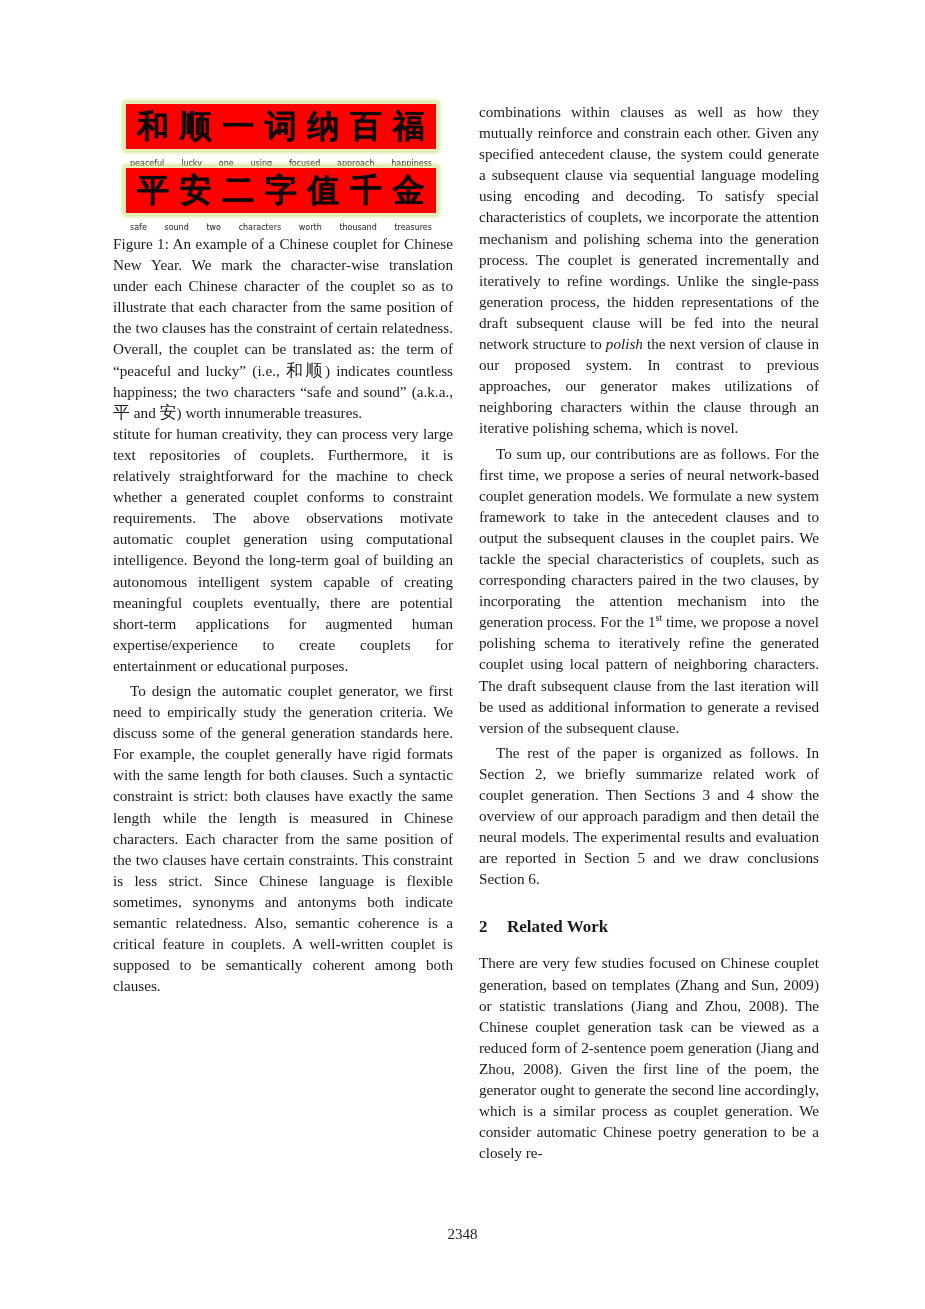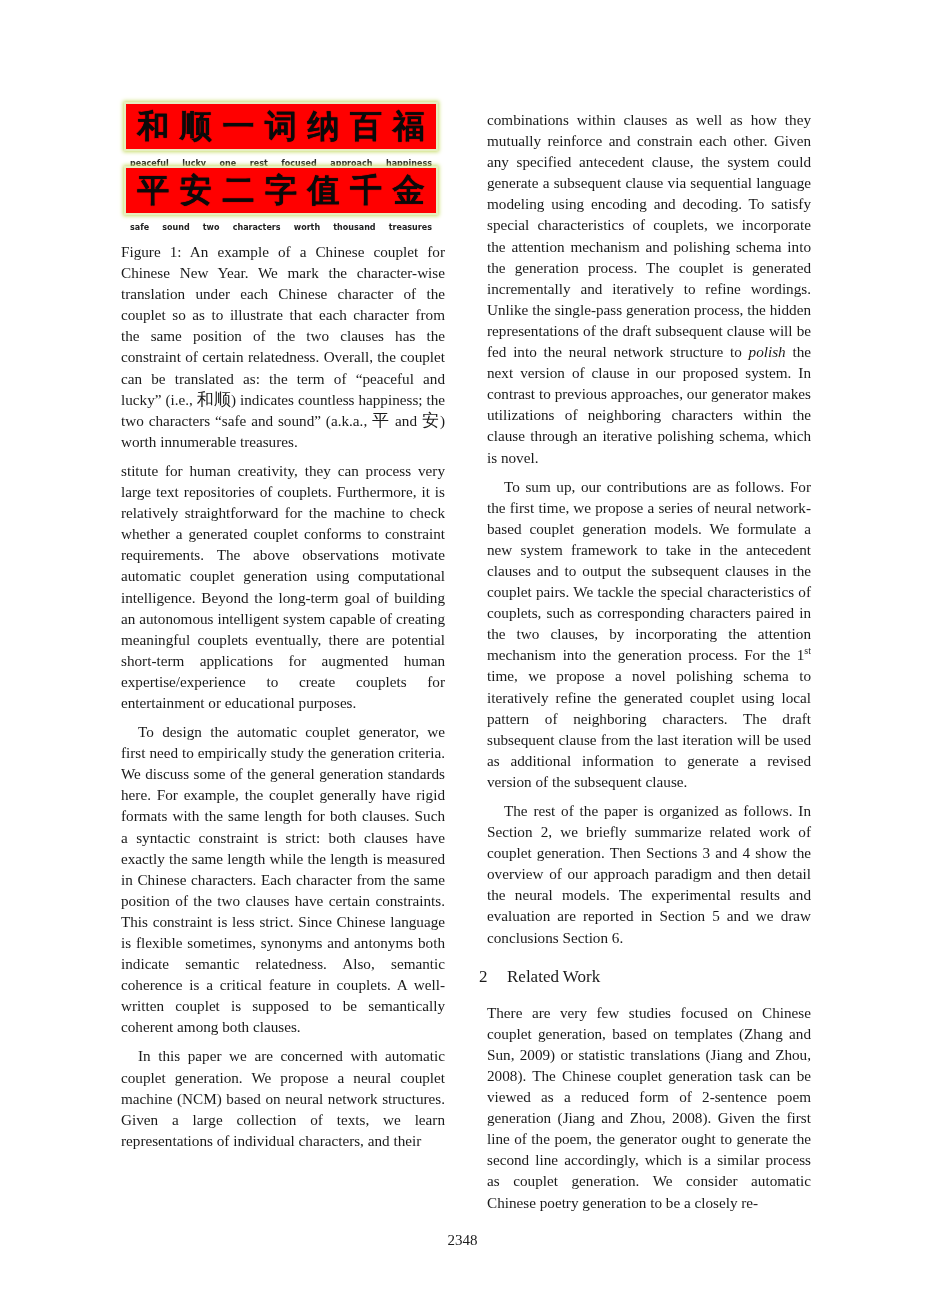--- a/index.html
+++ b/index.html
@@ -6,21 +6,21 @@
     body {
       width: 925px; height: 1309px; position: relative; overflow: hidden;
       font-family: "Liberation Serif", "DejaVu Serif", serif;
       color: #1a1a1a;
     }
     .col {
       position: absolute; width: 340px;
       font-size: 15.2px; line-height: 21.1px;
       text-align: justify; hyphens: none;
     }
-    .col p { margin: 8px; }
+    .col p { margin: 0; }
     .col p.indent { text-indent: 17px; }
     .col p.gap { margin-top: 4px; }
     #left-col { left: 113px; top: 101px; }
     #right-col { left: 479px; top: 101px; }
 
     
     .figure { position: relative; width: 340px; height: 132px; }
     .banner {
       position: absolute; left: 13px; width: 310px; height: 45px;
       background: #ff0000;
@@ -31,64 +31,64 @@
     .banner span {
       font-family: "DejaVu Sans", sans-serif;
       font-weight: bold; font-size: 32px; color: #0a0a0a;
       line-height: 45px; text-shadow: 0 0 1px #000;
     }
     #banner-top { top: 3px; }
     #banner-bottom { top: 67px; }
     .trans-row {
       position: absolute; left: 13px; width: 310px;
       display: flex; justify-content: space-between;
-      font-family: "DejaVu Sans", sans-serif; font-weight: bold;
+      font-family: "DejaVu Sans", sans-serif; font-weight: normal;
       font-size: 8px; color: #222; padding: 0 4px; box-sizing: border-box;
     }
     #trans-top { top: 52px; }
     #trans-bottom { top: 116px; gap: 8px; }
 
     .caption { margin-top: 20px; }
     .cjk { font-family: "DejaVu Sans", sans-serif; font-size: 17px; }
 
     .body-start { margin-top: 27px; }
 
     .section-heading {
-      font-weight: normal; font-size: 17px;
-      margin-top: 18px; margin-bottom: 14px; line-height: 22px;
+      font-weight: bold; font-size: 17px;
+      margin-top: 27px; margin-bottom: 14px; line-height: 22px;
       text-align: left;
     }
     .section-heading .num { display: inline-block; width: 28px; }
 
     sup { font-size: 10px; line-height: 0; vertical-align: 6px; }
 
     #page-number {
       position: absolute; top: 1226px; left: 0; width: 925px;
-      text-align: center; font-size: 15px; margin-top: 6px;
+      text-align: center; font-size: 15px;
     }
   </style>
 </head>
 <body>
 
 <div id="left-col" class="col">
   <div class="figure">
     <div id="banner-top" class="banner" style="background: rgb(255, 0, 0);">
       <span>和</span>
       <span>顺</span>
       <span>一</span>
       <span>词</span>
       <span>纳</span>
       <span>百</span>
       <span>福</span>
     </div>
     <div id="trans-top" class="trans-row">
       <span>peaceful</span>
       <span>lucky</span>
       <span>one</span>
-      <span>rest</span>
+      <span>using</span>
       <span>focused</span>
       <span>approach</span>
       <span>happiness</span>
     </div>
     <div id="banner-bottom" class="banner" style="background: rgb(255, 0, 0);">
       <span>平</span>
       <span>安</span>
       <span>二</span>
       <span>字</span>
       <span>值</span>
@@ -103,21 +103,20 @@
       <span>worth</span>
       <span>thousand</span>
       <span>treasures</span>
     </div>
   </div>
 
   <p class="caption"><span>Figure 1:  An example of a Chinese couplet for Chinese New Year.  We mark the character-wise translation under each Chinese character of the couplet so as to illustrate that each character from the same position of the two clauses has the constraint of certain relatedness. Overall, the couplet can be translated as:  the term of “peaceful and lucky” (i.e., </span><span class="cjk">和顺</span><span>) indicates countless happiness; the two characters “safe and sound” (a.k.a., </span><span class="cjk">平</span><span> and </span><span class="cjk">安</span><span>) worth innumerable treasures.</span></p>
 
   <p class="body-start">stitute for human creativity, they can process very large text repositories of couplets.  Furthermore, it is relatively straightforward for the machine to check whether a generated couplet conforms to constraint requirements.  The above observations motivate automatic couplet generation using computational intelligence. Beyond the long-term goal of building an autonomous intelligent system capable of creating meaningful couplets eventually, there are potential short-term applications for augmented human expertise/experience to create couplets for entertainment or educational purposes.</p>
   <p class="indent gap">To design the automatic couplet generator, we first need to empirically study the generation criteria.  We discuss some of the general generation standards here.  For example, the couplet generally have rigid formats with the same length for both clauses.  Such a syntactic constraint is strict: both clauses have exactly the same length while the length is measured in Chinese characters. Each character from the same position of the two clauses have certain constraints. This constraint is less strict.  Since Chinese language is flexible sometimes, synonyms and antonyms both indicate semantic relatedness. Also, semantic coherence is a critical feature in couplets. A well-written couplet is supposed to be semantically coherent among both clauses.</p>
-  <p class="indent gap">In this paper we are concerned with automatic couplet generation.  We propose a neural couplet machine (NCM) based on neural network structures.  Given a large collection of texts, we learn representations of individual characters, and their</p>
 </div>
 
 <div id="right-col" class="col">
   <p><span>combinations within clauses as well as how they mutually reinforce and constrain each other. Given any specified antecedent clause, the system could generate a subsequent clause via sequential language modeling using encoding and decoding. To satisfy special characteristics of couplets, we incorporate the attention mechanism and polishing schema into the generation process.  The couplet is generated incrementally and iteratively to refine wordings.  Unlike the single-pass generation process, the hidden representations of the draft subsequent clause will be fed into the neural network structure to </span><em>polish</em><span> the next version of clause in our proposed system.  In contrast to previous approaches, our generator makes utilizations of neighboring characters within the clause through an iterative polishing schema, which is novel.</span></p>
   <p class="indent gap"><span>To sum up, our contributions are as follows. For the first time, we propose a series of neural network-based couplet generation models. We formulate a new system framework to take in the antecedent clauses and to output the subsequent clauses in the couplet pairs. We tackle the special characteristics of couplets, such as corresponding characters paired in the two clauses, by incorporating the attention mechanism into the generation process. For the 1</span><sup>st</sup><span> time, we propose a novel polishing schema to iteratively refine the generated couplet using local pattern of neighboring characters. The draft subsequent clause from the last iteration will be used as additional information to generate a revised version of the subsequent clause.</span></p>
   <p class="indent gap">The rest of the paper is organized as follows. In Section 2, we briefly summarize related work of couplet generation.  Then Sections 3 and 4 show the overview of our approach paradigm and then detail the neural models. The experimental results and evaluation are reported in Section 5 and we draw conclusions Section 6.</p>
   <div class="section-heading"><span class="num">2</span><span>Related Work</span></div>
   <p>There are very few studies focused on Chinese couplet generation, based on templates (Zhang and Sun, 2009) or statistic translations (Jiang and Zhou, 2008). The Chinese couplet generation task can be viewed as a reduced form of 2-sentence poem generation (Jiang and Zhou, 2008).  Given the first line of the poem, the generator ought to generate the second line accordingly, which is a similar process as couplet generation.  We consider automatic Chinese poetry generation to be a closely re-</p>
 </div>
 

